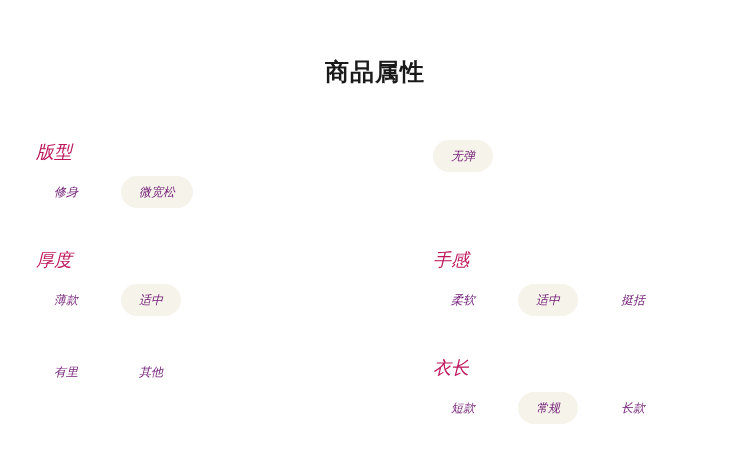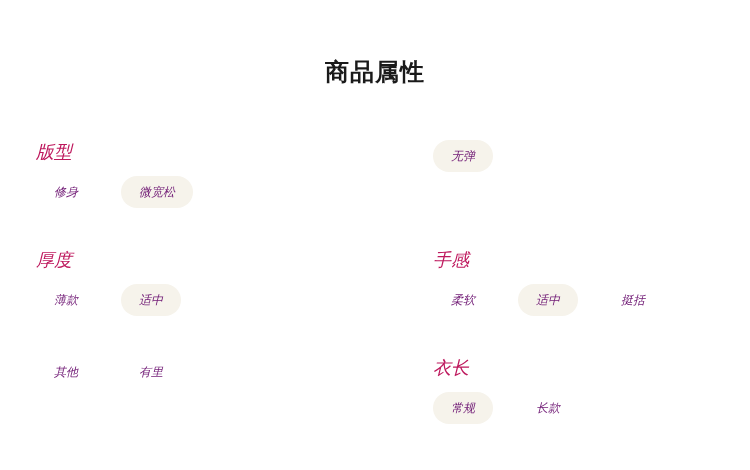--- a/index.html
+++ b/index.html
@@ -93,27 +93,28 @@
       <div class="group-label">手感</div>
       <div class="options-row">
         <span class="option">柔软</span>
         <span class="option selected">适中</span>
         <span class="option">挺括</span>
       </div>
     </div>
 
     <div class="group">
       <div class="options-row">
+        <span class="option">有里</span>
         <span class="option">其他</span>
-        <span class="option">有里</span>
       </div>
     </div>
 
     <div class="group">
       <div class="group-label">衣长</div>
       <div class="options-row">
+        <span class="option">短款</span>
         <span class="option selected">常规</span>
         <span class="option">长款</span>
       </div>
     </div>
 
   </div>
 </div>
 
 </body></html>

